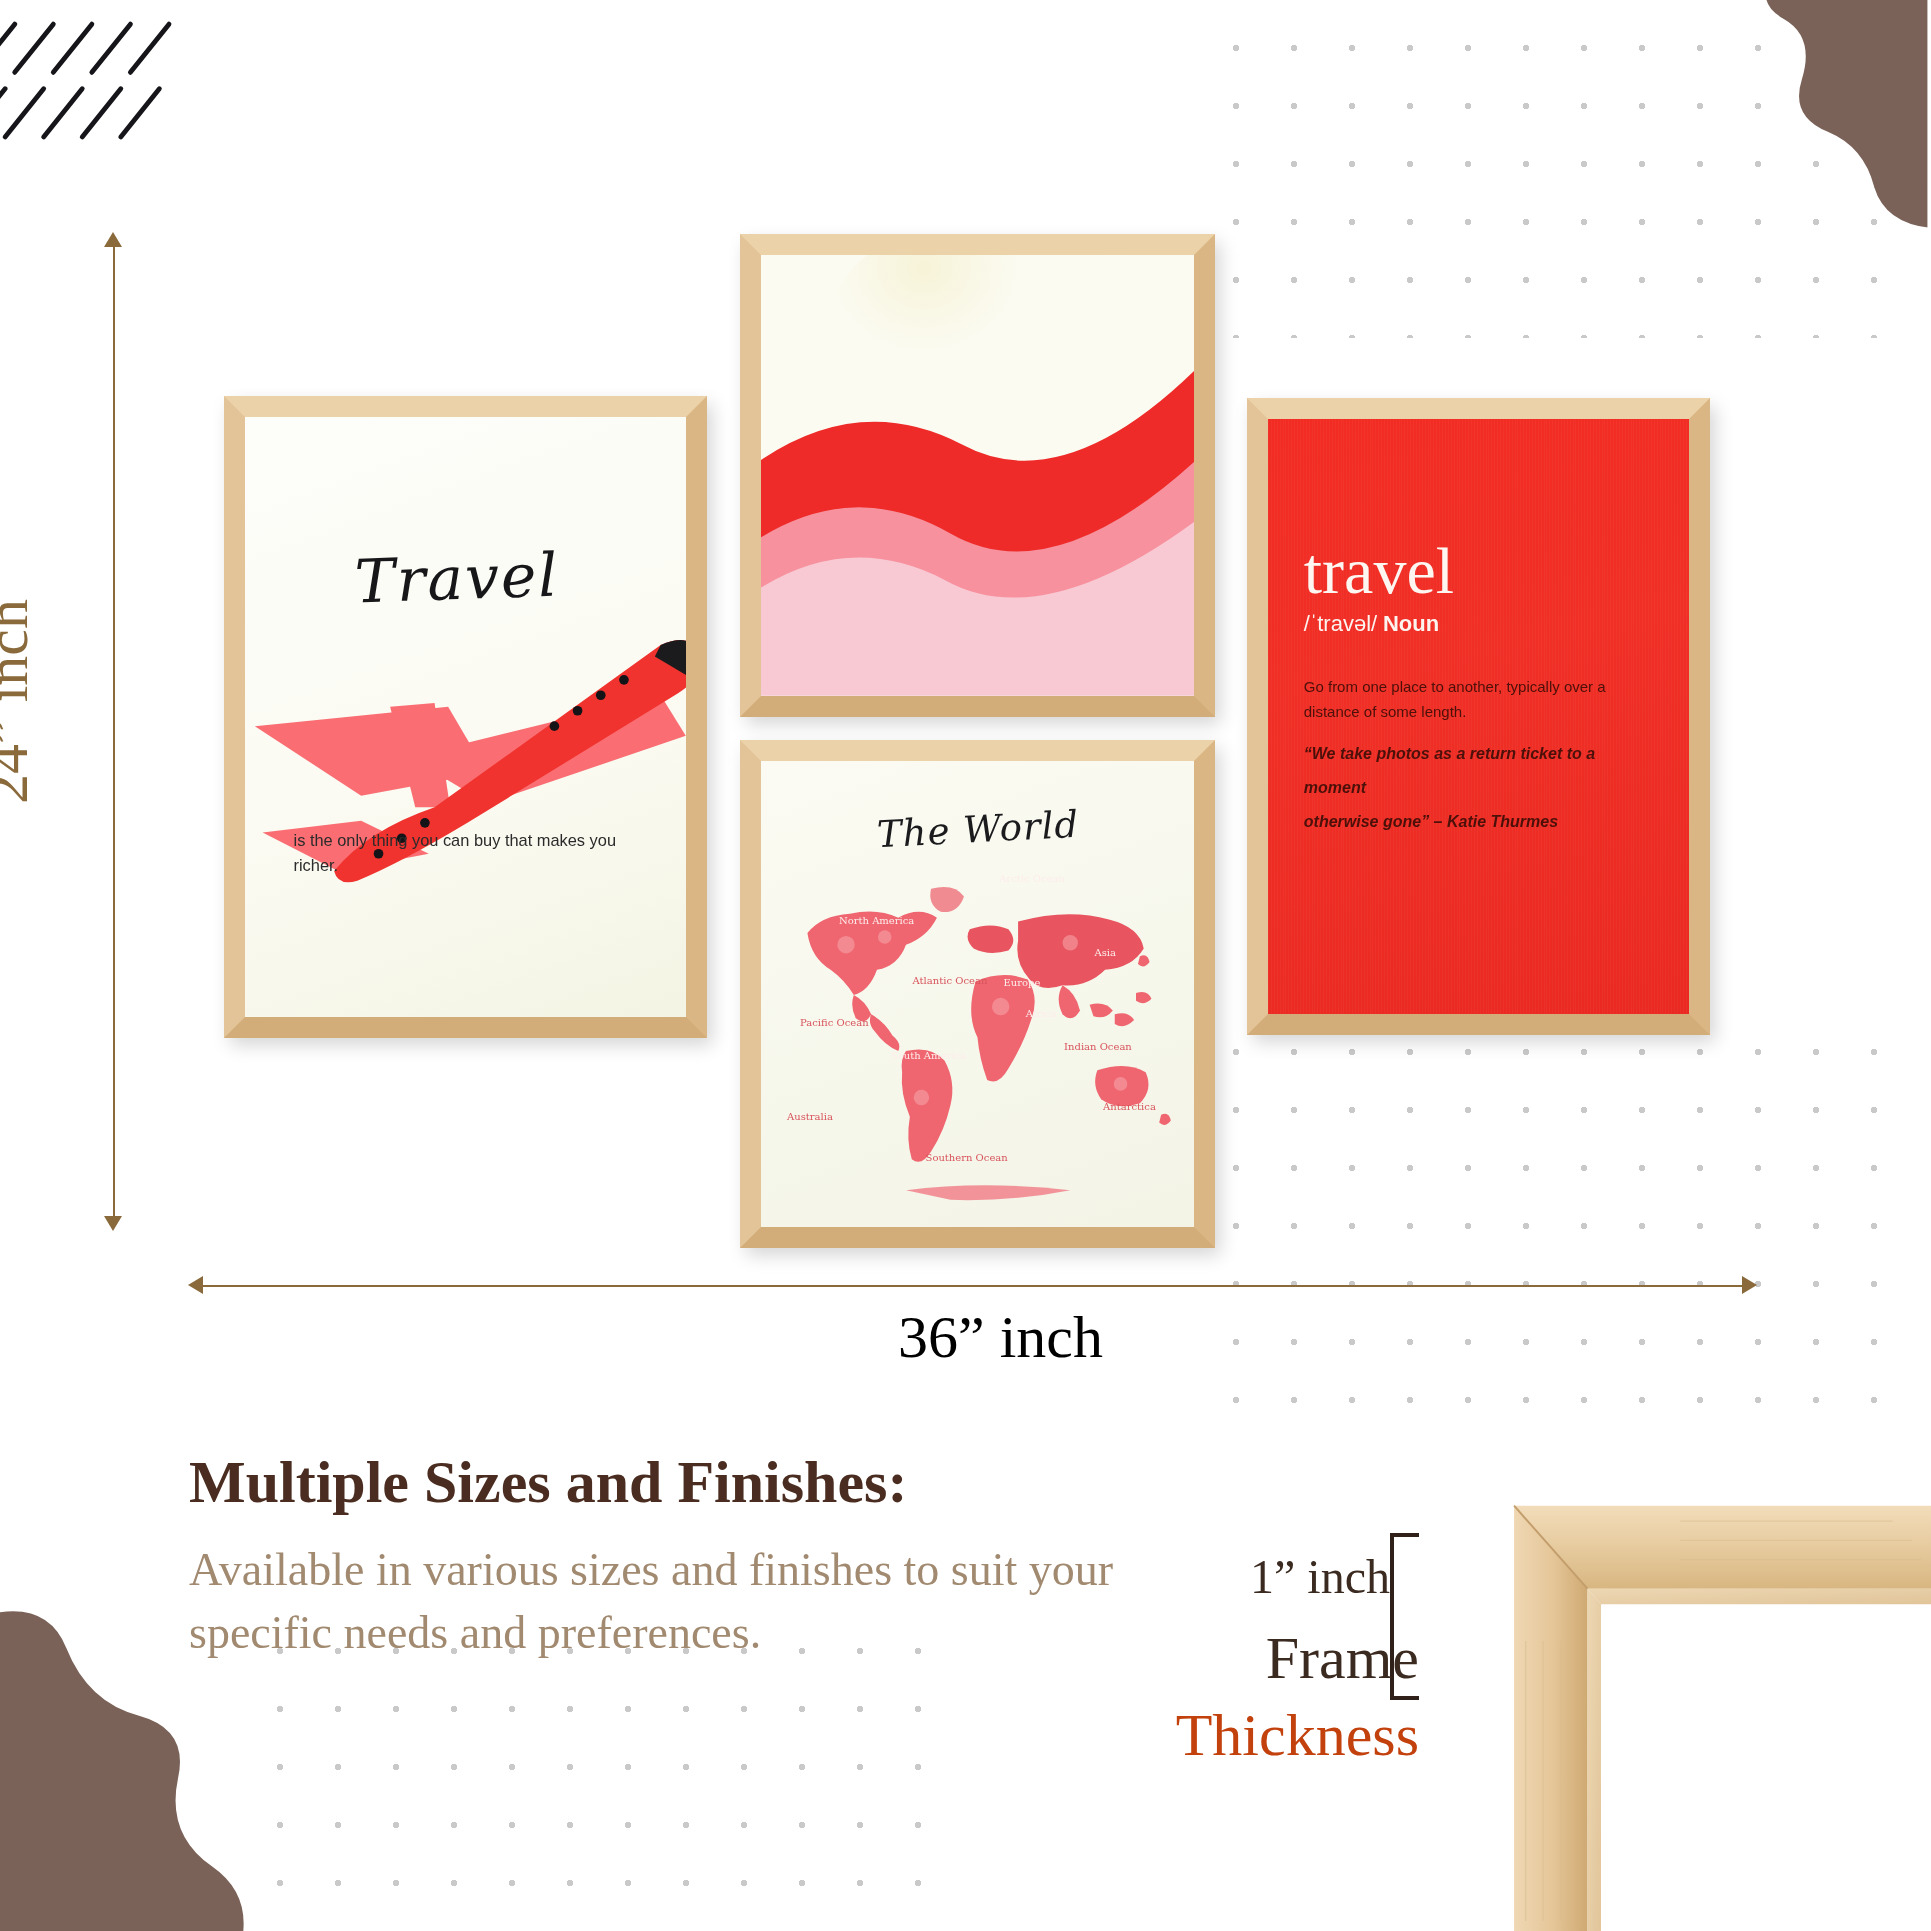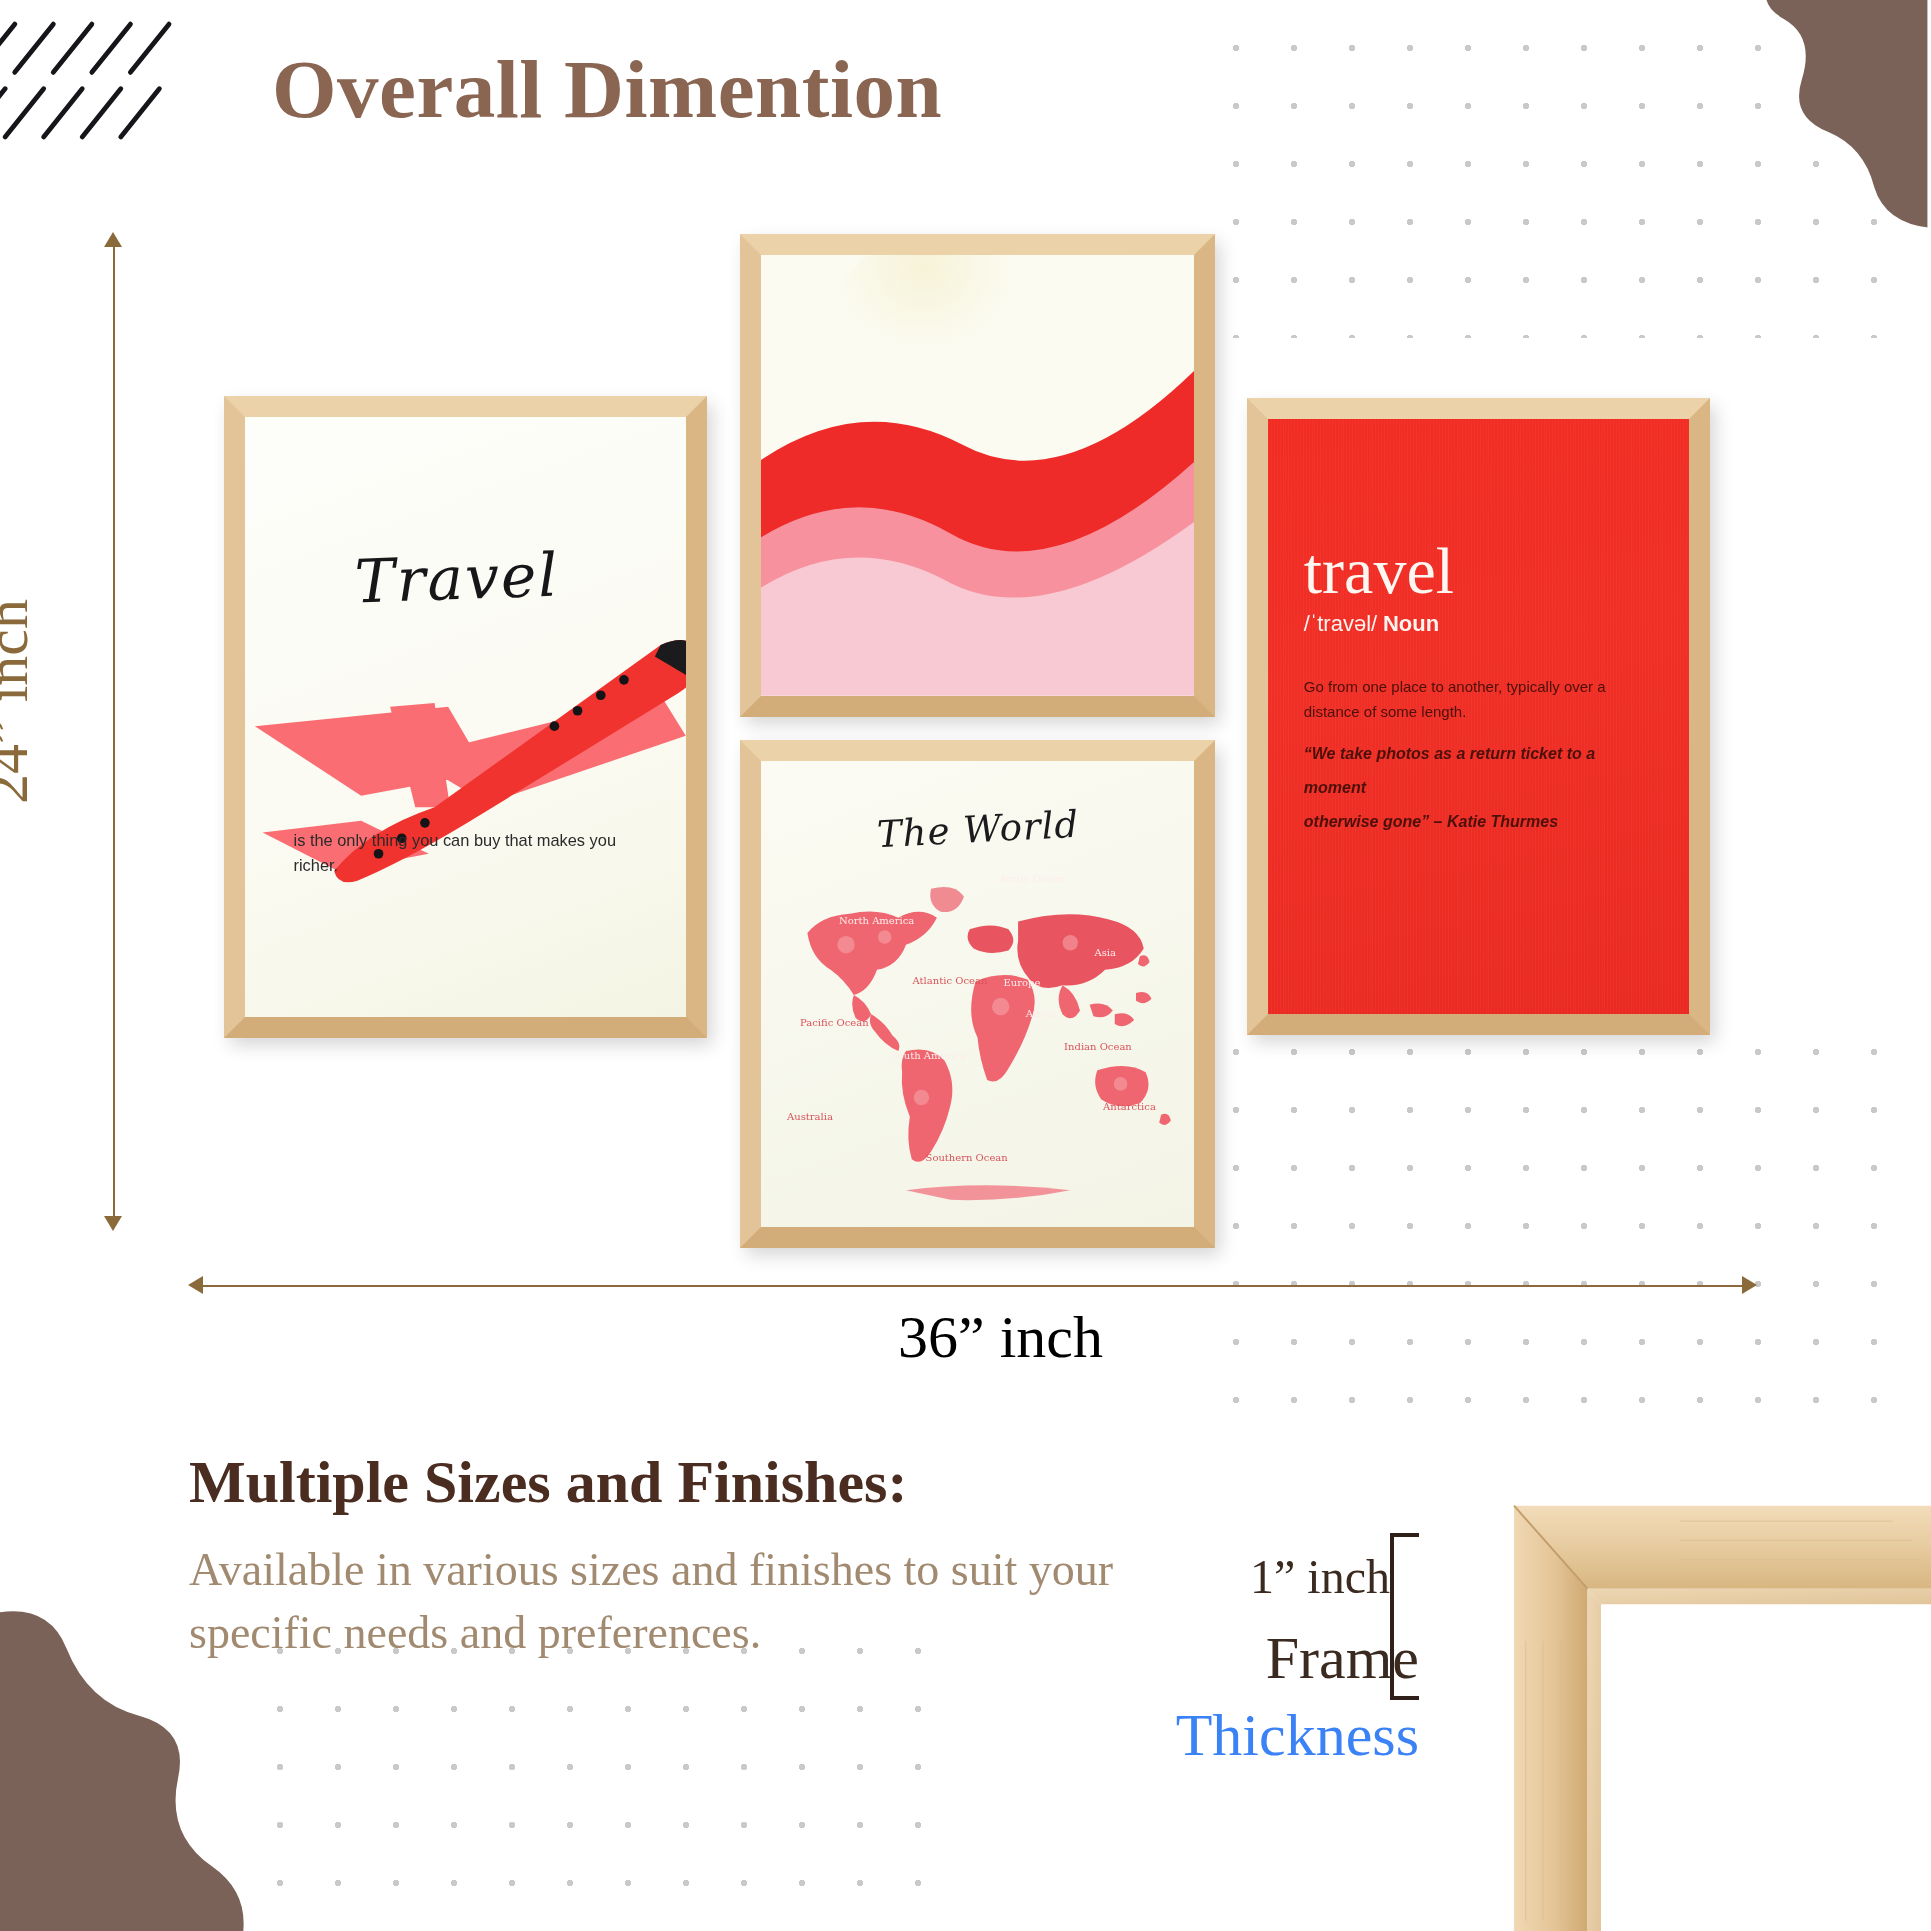--- a/index.html
+++ b/index.html
@@ -121,21 +121,21 @@
     font-size:46px;line-height:1.38;color:#a18a70;}
 
   
   .ft-inch{position:absolute;right:541px;top:1549px;
     font-size:48px;color:#3b2a20;white-space:nowrap;}
   .ft-bracket{position:absolute;right:512px;top:1533px;width:25px;height:159px;
     border:4.8px solid #2f2019;border-right:none;}
   .ft-l1{position:absolute;right:512px;top:1624px;
     font-size:60px;color:#3b2a20;white-space:nowrap;text-align:right;}
   .ft-l2{position:absolute;right:512px;top:1701px;
-    font-size:60px;color:#3b82f6;white-space:nowrap;text-align:right;}
+    font-size:60px;color:#c2410c;white-space:nowrap;text-align:right;}
 
   .corner-frame{position:absolute;right:-9.7px;bottom:-19.3px;width:454px;height:454px;}
 </style>
 </head>
 <body>
 
 <div class="stage">
 
   <div class="dots" style="left:1207px;top:19.3px;width:695px;height:319px;"></div>
   <div class="dots" style="left:1207px;top:1023px;width:695px;height:406px;"></div>
@@ -157,21 +157,20 @@
   </svg>
 
   <svg class="blob-tr" viewBox="0 0 300 260">
     <path d="M300,-10 L300,250 Q250,245 238,205 Q228,165 192,150 Q150,133 163,92 Q176,50 146,33 Q116,16 130,-10 Z" fill="#7a6258" stroke="#ffffff" stroke-width="7"></path>
   </svg>
 
   <svg class="blob-bl" viewBox="0 0 330 480">
     <path d="M-10,140 Q60,120 82,175 Q104,230 155,243 Q210,258 198,312 Q186,368 232,400 Q278,432 262,490 L-10,490 Z" fill="#7a6258" stroke="#ffffff" stroke-width="7"></path>
   </svg>
 
-  <div class="title">Overall Dimention</div>
 
   <div class="frame" id="frame-travel">
     <div class="mat">
       <div class="p1-bg"></div>
       <svg viewBox="0 0 456 621" style="position:absolute;inset:0;width:100%;height:100%;">
 
         <polygon points="10,320 210,300 250,368 120,392" fill="#fa6e73"></polygon>
 
         <polygon points="150,300 196,296 212,404 176,404" fill="#fa6e73"></polygon>
 

